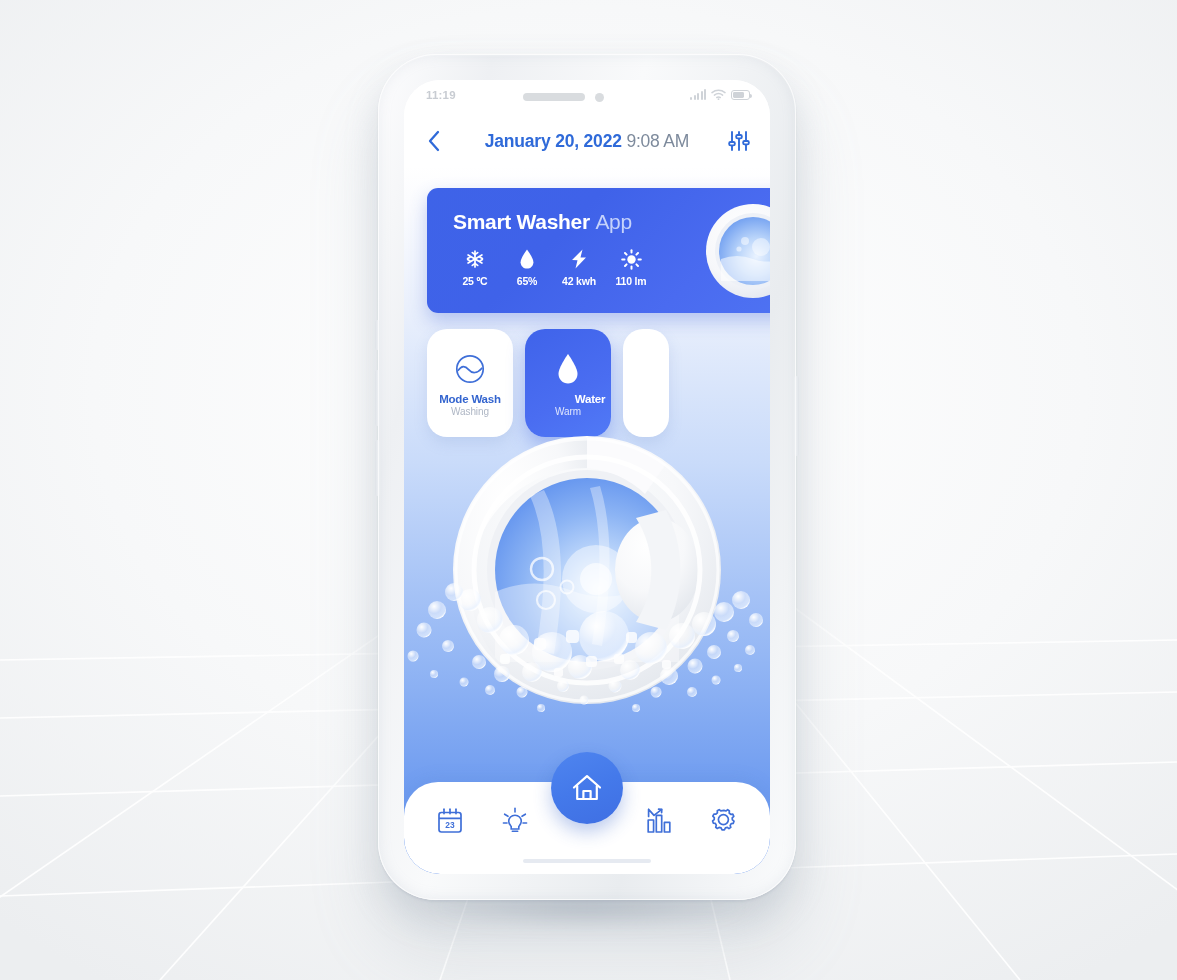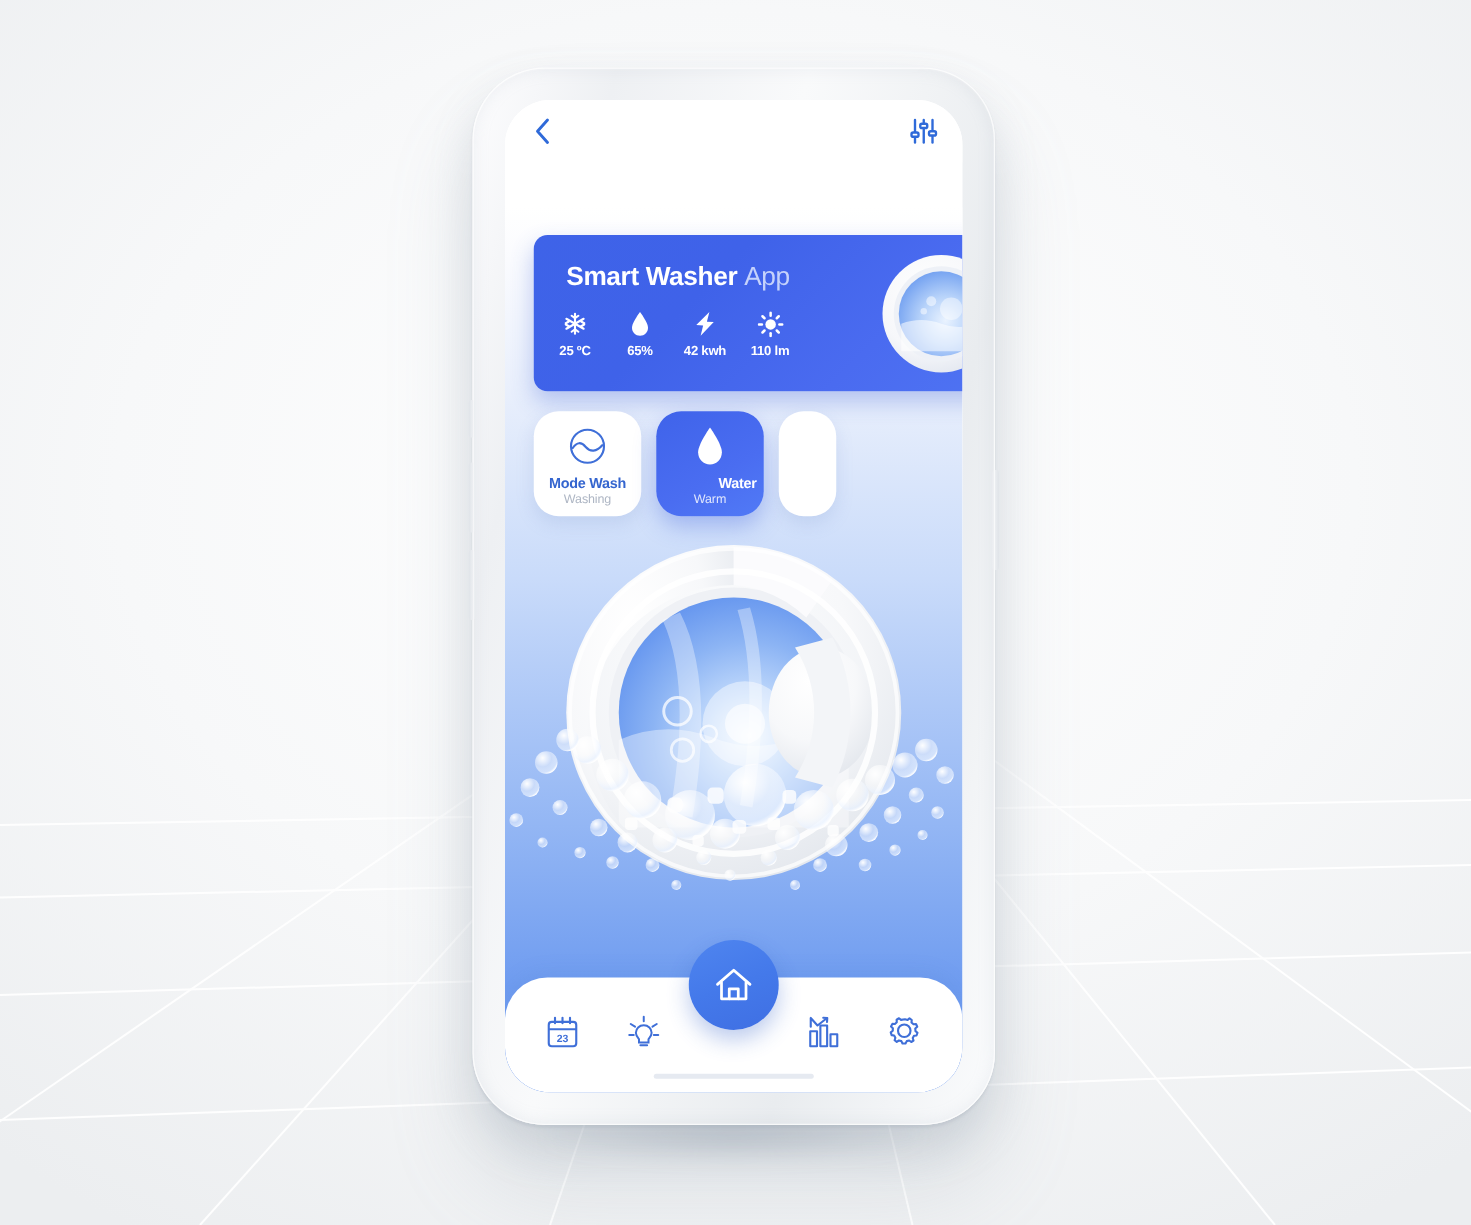--- a/index.html
+++ b/index.html
@@ -91,33 +91,33 @@
 
   
   #herocard{
     position:absolute; left:23px; top:22px; width:386px; height:125px;
     border-radius:11px;
     background:linear-gradient(135deg,#3e63e8 0%,#3f62e9 35%,#4a6bf0 70%,#4f74f3 100%);
     box-shadow:0 8px 18px rgba(56,92,214,.30);
   }
   .hero-title{ position:absolute; left:26px; top:22px; font-size:21px; color:#ffffff; font-weight:bold; letter-spacing:-.3px;}
   .hero-title span{ color:#c5d2fb; font-weight:normal; }
-  .hero-stats{ position:absolute; left:7px; top:58px; display:flex; gap:0px; }
+  .hero-stats{ position:absolute; left:22px; top:58px; display:flex; gap:0px; }
   .stat{ width:52px; text-align:center; }
   .stat .ic{ height:26px; display:flex; align-items:center; justify-content:center; }
   .stat .vl{ margin-top:3px; font-size:10.5px; color:#fff; font-weight:bold; letter-spacing:-.2px;}
   .hero-washer{ position:absolute; right:10px; top:13px; width:100px; height:100px; }
 
   
   #moderow{
     position:absolute; left:0; top:163px; right:0; height:102px;
     display:flex; gap:12px; padding-left:23px;
   }
   .mcard{
-    width:86px; height:84px; border-radius:20px; background:#ffffff;
+    width:86px; height:108px; border-radius:20px; background:#ffffff;
     box-shadow:0 6px 14px rgba(110,140,200,.18);
     display:flex; flex-direction:column; align-items:center; justify-content:center;
     flex:0 0 auto; cursor:pointer;
   }
   .mcard.active{
     background:linear-gradient(150deg,#3f63ea 0%,#4a6df1 60%,#517af6 100%);
     box-shadow:0 8px 18px rgba(58,95,220,.34);
   }
   .mcard .mic{ height:38px; display:flex; align-items:center; justify-content:center; }
   .mcard .mt{ font-size:11.5px; font-weight:bold; color:#3465cf; margin-top:5px; letter-spacing:-.2px;}
@@ -154,21 +154,21 @@
          display:flex; align-items:center; justify-content:center; cursor:pointer; }
 
   
   #bottomnav{
     position:absolute; left:0; bottom:0; width:366px; height:92px;
     background:#ffffff; border-radius:34px 34px 36px 36px;
     box-shadow:0 -4px 16px rgba(80,120,200,.13);
   }
   .nav-items{ position:absolute; left:0; top:22px; width:100%; height:44px;
               display:flex; align-items:center; justify-content:space-around; padding:0 14px;}
-  .nav-items .nitem{ width:44px; height:40px; display:flex; align-items:center; justify-content:center; cursor:pointer;}
+  .nav-items .nitem{ width:44px; height:40px; display:flex; align-items:flex-start; justify-content:center; cursor:pointer;}
   .nav-spacer{ width:58px; }
   #fab{
     position:absolute; left:50%; transform:translateX(-50%); top:-30px;
     width:72px; height:72px; border-radius:50%;
     background:linear-gradient(160deg,#4f85ef 0%,#4479ea 50%,#3f6fe3 100%);
     display:flex; align-items:center; justify-content:center; cursor:pointer;
     box-shadow:0 8px 18px rgba(48,94,200,.32);
   }
   .home-ind{ position:absolute; left:50%; transform:translateX(-50%); bottom:11px;
              width:128px; height:4px; border-radius:3px; background:#e6eaf1; }
@@ -196,25 +196,49 @@
 <div class="phone-shadow"></div>
 
 <div id="phone">
   <div class="sbtn sb-l1"></div>
   <div class="sbtn sb-l2"></div>
   <div class="sbtn sb-l3"></div>
   <div class="sbtn sb-r1"></div>
 
   <div id="screen">
 
+    <div id="statusbar">
+      <div class="st-time">11:19</div>
+      <div class="notch-pill"></div>
+      <div class="notch-dot"></div>
+      <div class="st-right">
+        <span class="bars">
+            <i></i>
+            <i></i>
+            <i></i>
+            <i></i>
+            <i></i>
+          </span>
+        <svg width="15" height="11" viewBox="0 0 15 11">
+          <path d="M1 3.6A10.5 10.5 0 0 1 14 3.6" stroke="#cfd3d8" stroke-width="1.5" fill="none" stroke-linecap="round"></path>
+          <path d="M3.4 6.1A6.8 6.8 0 0 1 11.6 6.1" stroke="#cfd3d8" stroke-width="1.5" fill="none" stroke-linecap="round"></path>
+          <path d="M5.8 8.5A3.2 3.2 0 0 1 9.2 8.5" stroke="#cfd3d8" stroke-width="1.5" fill="none" stroke-linecap="round"></path>
+          <circle cx="7.5" cy="10.2" r="0.9" fill="#cfd3d8"></circle>
+        </svg>
+        <span class="batt">
+            <i></i>
+          </span>
+      </div>
+    </div>
 
     <div id="navbar">
       <svg class="back" viewBox="0 0 26 26">
         <path d="M16 4 L8 13 L16 22" stroke="#2f6ad9" stroke-width="2.3" fill="none" stroke-linecap="round" stroke-linejoin="round"></path>
       </svg>
+      <div class="hdr-title"><b>January 20, 2022</b> <span>9:08 AM</span></div>
       <svg class="sliders" viewBox="0 0 26 26">
         <g stroke="#2f6ad9" stroke-width="1.9" stroke-linecap="round">
           <line x1="6" y1="4" x2="6" y2="22"></line>
           <line x1="13" y1="4" x2="13" y2="22"></line>
           <line x1="20" y1="4" x2="20" y2="22"></line>
         </g>
         <g fill="#fff" stroke="#2f6ad9" stroke-width="1.9">
           <rect x="3.2" y="14" width="5.6" height="3.4" rx="1.3"></rect>
           <rect x="10.2" y="7" width="5.6" height="3.4" rx="1.3"></rect>
           <rect x="17.2" y="13" width="5.6" height="3.4" rx="1.3"></rect>

